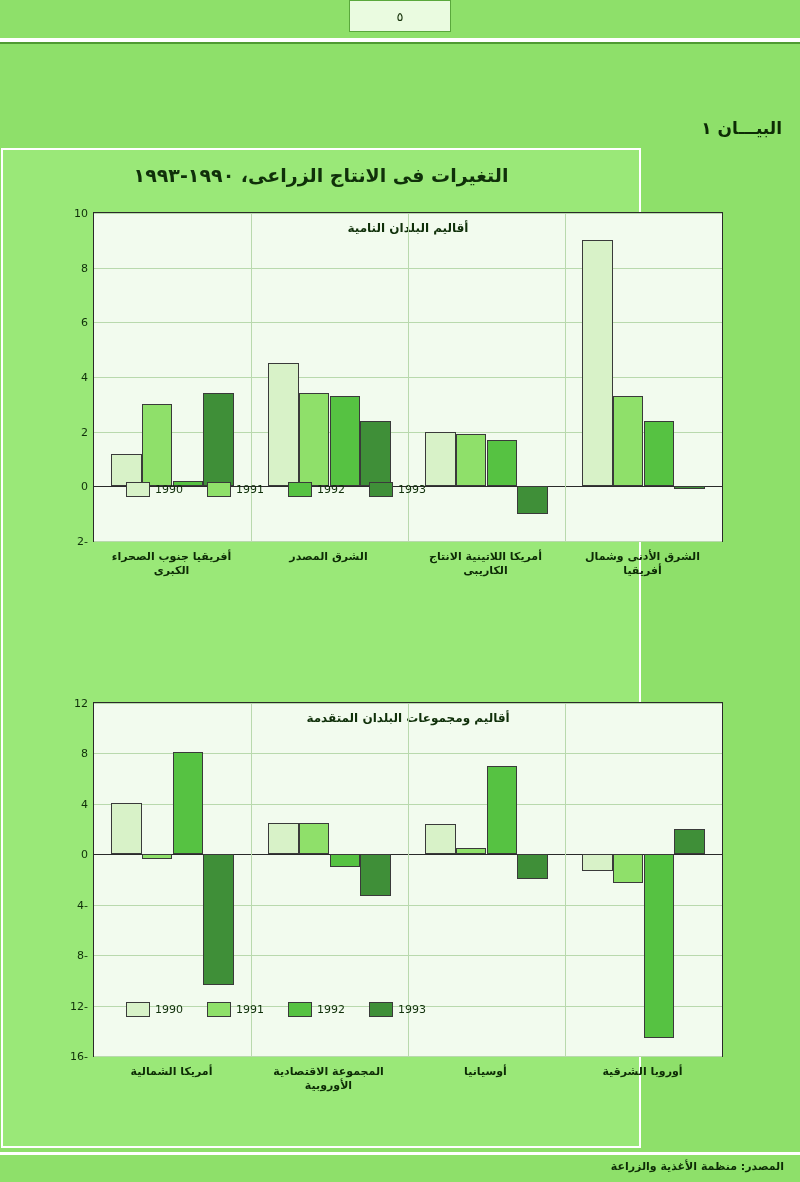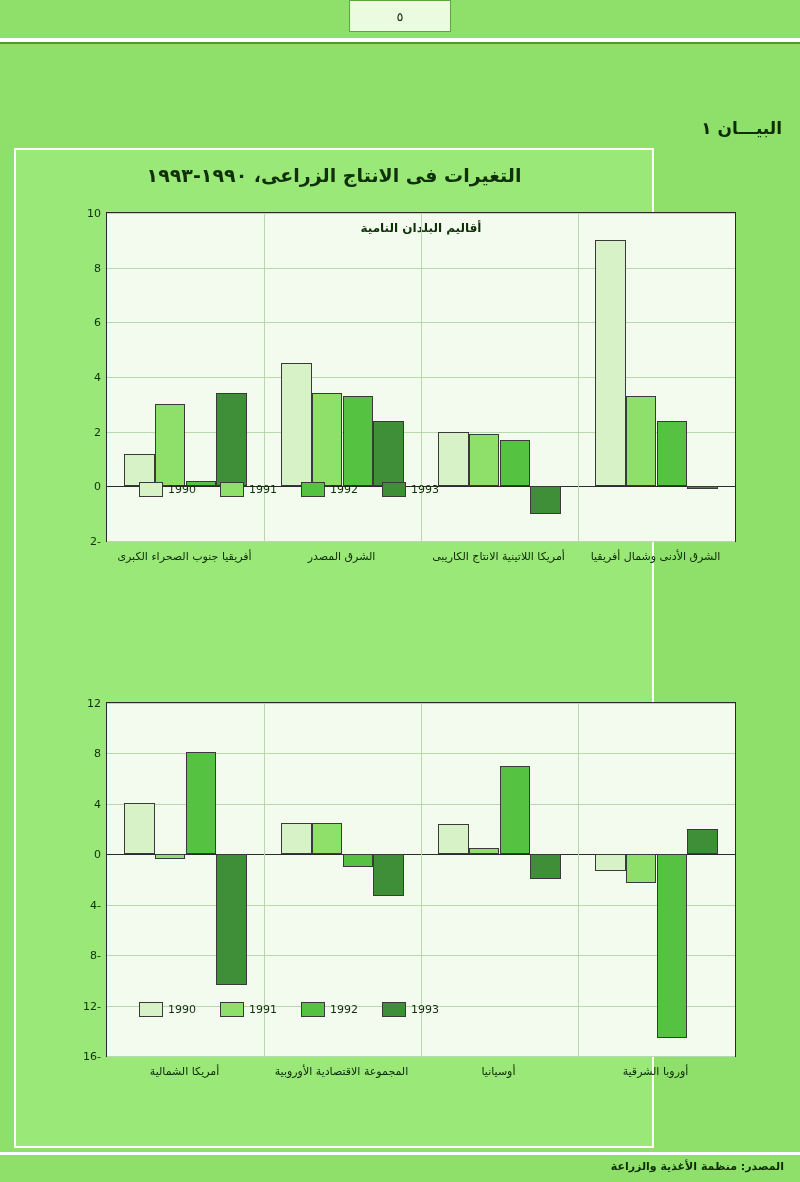--- a/index.html
+++ b/index.html
@@ -29,21 +29,21 @@
     position:absolute;left:0;top:42px;width:800px;height:2px;background:#4f9a32;
   }
   
   .fig-label{
     position:absolute;right:18px;top:118px;
     font-size:17px;font-weight:bold;color:#0d2b05;
     letter-spacing:1px;
   }
   
   .panel{
-    position:absolute;left:14px;top:148px;width:640px;height:1000px;
+    position:absolute;left:1px;top:148px;width:640px;height:1000px;
     background:#9ae878;
     border:2px solid #ffffff;
     box-sizing:border-box;
   }
   .panel-title{
     position:absolute;left:0;right:0;top:14px;
     text-align:center;font-size:19px;font-weight:bold;color:#10300a;
   }
   .panel-subtitle{
     position:absolute;left:0;right:0;top:42px;
@@ -78,21 +78,21 @@
     position:absolute;left:0;right:0;top:8px;text-align:center;
     font-size:12px;font-weight:bold;color:#10300a;
   }
   .bar{
     position:absolute;
     border:1px solid #3a3a3a;
     box-sizing:border-box;
   }
   .group-label{
     position:absolute;
-    text-align:center;font-size:11px;font-weight:normal;color:#0d2b05;
+    text-align:center;font-size:11px;font-weight:bold;color:#0d2b05;
     line-height:1.25;
   }
   
   .legend{
     position:absolute;display:flex;align-items:center;gap:6px;
     font-size:11px;color:#10300a;
   }
   .legend .item{display:flex;align-items:center;gap:5px;margin-left:18px;}
   .legend .sw{width:22px;height:13px;border:1px solid #3a3a3a;display:inline-block;}
   .legend .lb{font-size:11px;}
@@ -179,20 +179,21 @@
     <div id="labels-top">
         <div class="group-label" style="left: 60px; width: 157px; top: 338px;">أفريقيا جنوب الصحراء الكبرى</div>
         <div class="group-label" style="left: 217px; width: 157px; top: 338px;">الشرق المصدر</div>
         <div class="group-label" style="left: 374px; width: 157px; top: 338px;">أمريكا اللاتينية الانتاج الكاريبى</div>
         <div class="group-label" style="left: 531px; width: 157px; top: 338px;">الشرق الأدنى وشمال أفريقيا</div>
       </div>
   </div>
 
   <div class="chart bottom">
     <div class="plot" id="plot-bottom">
+      <div class="chart-note">أقاليم ومجموعات البلدان المتقدمة</div>
     <div class="gridline" style="top: 353px;"></div>
         <div class="ytick" style="top: 353px;">-16</div>
         <div class="gridline" style="top: 302.571px;"></div>
         <div class="ytick" style="top: 302.571px;">-12</div>
         <div class="gridline" style="top: 252.143px;"></div>
         <div class="ytick" style="top: 252.143px;">-8</div>
         <div class="gridline" style="top: 201.714px;"></div>
         <div class="ytick" style="top: 201.714px;">-4</div>
         <div class="gridline zero" style="top: 151.286px;"></div>
         <div class="ytick" style="top: 151.286px;">0</div>

